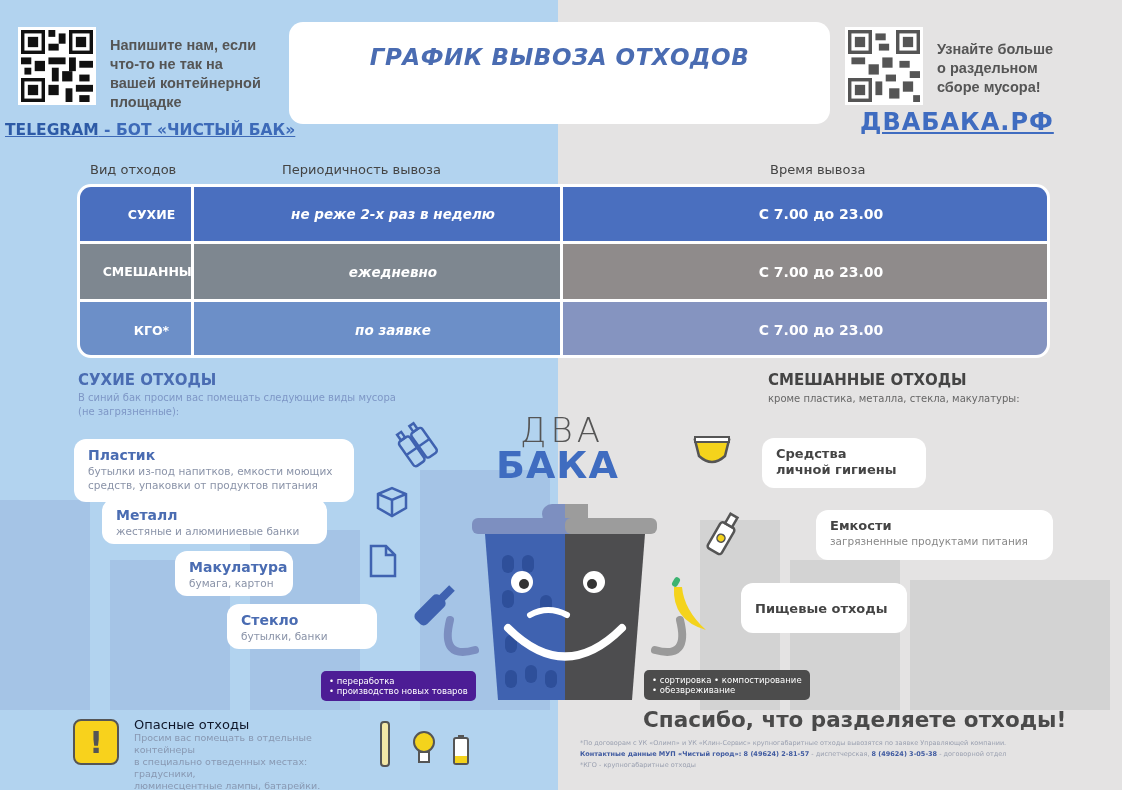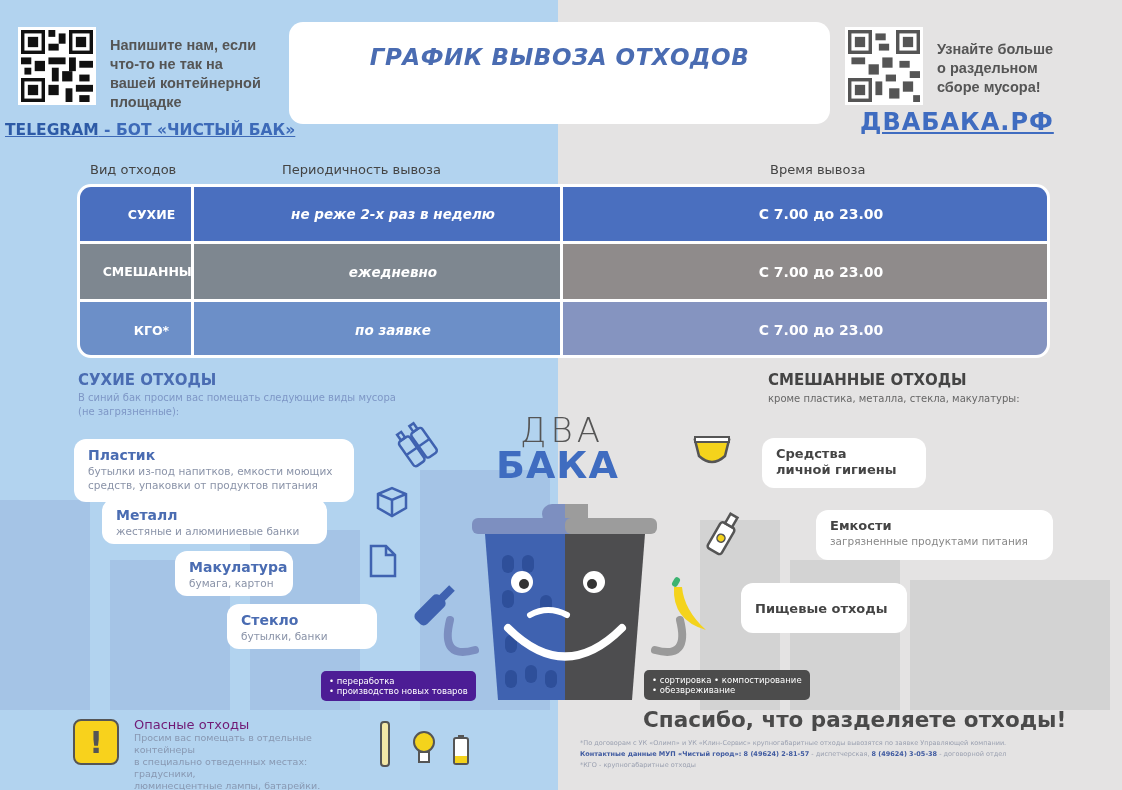--- a/index.html
+++ b/index.html
@@ -37,21 +37,21 @@
   .card .d { font-size: 10.5px; color: #8a93a8; line-height: 13.5px; margin-top: 2px; }
   .card.gray .t { color: #444; font-weight: bold; }
   .card.gray .d { color: #888; }
 
   .logo-dva { position: absolute; left: 520px; top: 410px; font-size: 34px; color: #555; letter-spacing: 4px; font-weight: 300; }
   .logo-baka { position: absolute; left: 496px; top: 443px; font-size: 38px; color: #3f6cc0; font-weight: bold; letter-spacing: 1px; }
 
   .pill { position: absolute; border-radius: 5px; color: #fff; font-size: 8.5px; line-height: 10px; padding: 5px 8px; }
 
   .danger-box { position: absolute; left: 73px; top: 719px; width: 46px; height: 46px; background: #f8d21c; border: 2.5px solid #555; border-radius: 8px; display: flex; align-items: center; justify-content: center; font-size: 30px; font-weight: bold; color: #555; }
-  .danger-title { position: absolute; left: 134px; top: 717px; font-size: 13px; color: #701a75; }
+  .danger-title { position: absolute; left: 134px; top: 717px; font-size: 13px; color: #0f172a; }
   .danger-desc { position: absolute; left: 134px; top: 732px; font-size: 9.5px; color: #8898b2; line-height: 12px; width: 200px; }
 
   .thanks { position: absolute; left: 643px; top: 707px; font-size: 21.5px; font-weight: bold; color: #4a4a4a; white-space: nowrap; }
   .foot { position: absolute; left: 580px; font-size: 6.5px; color: #9aa0b0; white-space: nowrap; }
   .foot b { color: #3f5aa0; }
 </style>
 </head>
 <body>
 
 <div class="bg-left"></div>

